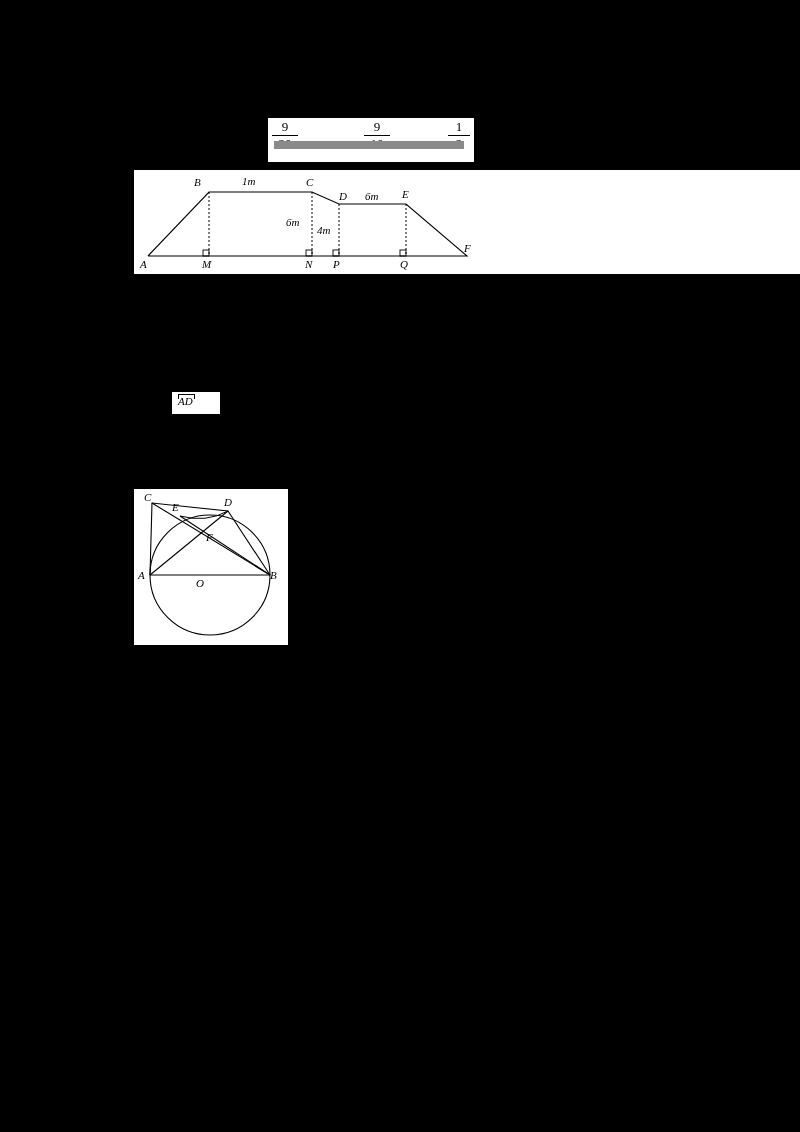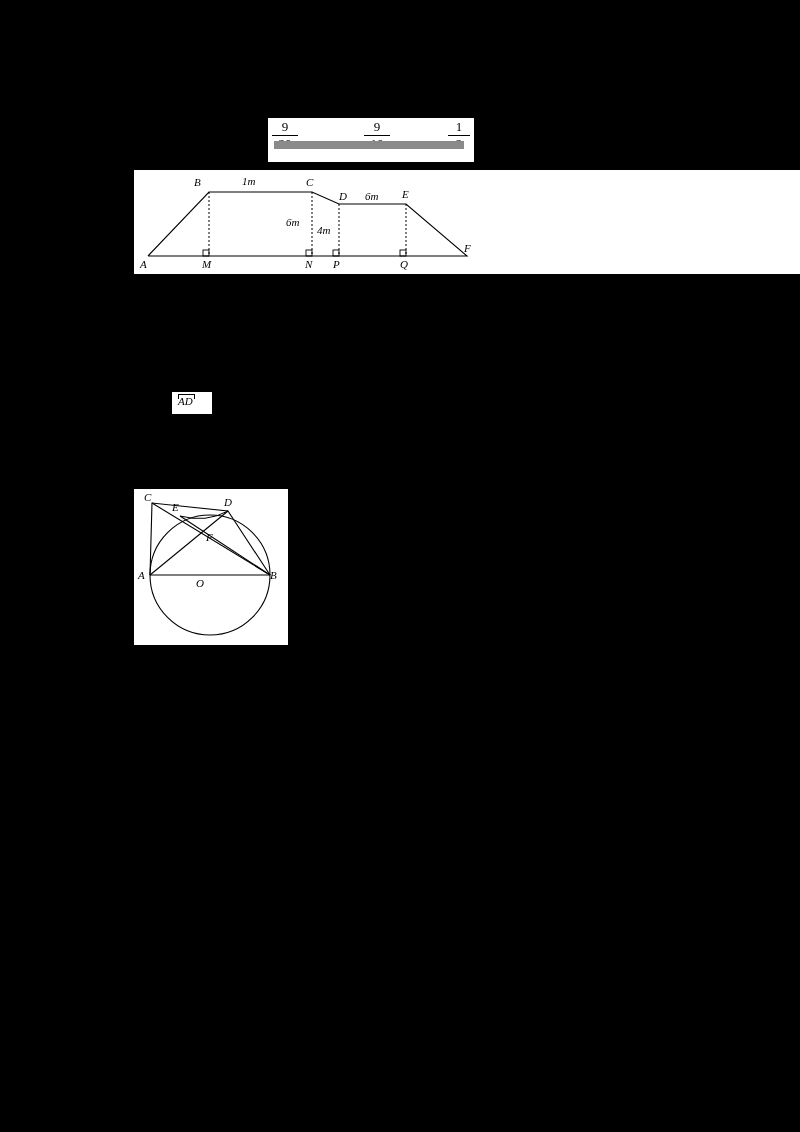--- a/index.html
+++ b/index.html
@@ -89,21 +89,21 @@
     font-size: 11px;
     color: #000000;
     white-space: nowrap;
   }
 
   
   #ad-box {
     position: absolute;
     left: 172px;
     top: 392px;
-    width: 40px;
+    width: 48px;
     height: 22px;
     background: #ffffff;
   }
   #ad-box .ad-text {
     position: absolute;
     left: 6px;
     top: 3px;
     font-family: "Liberation Serif", serif;
     font-style: italic;
     font-size: 11px;

